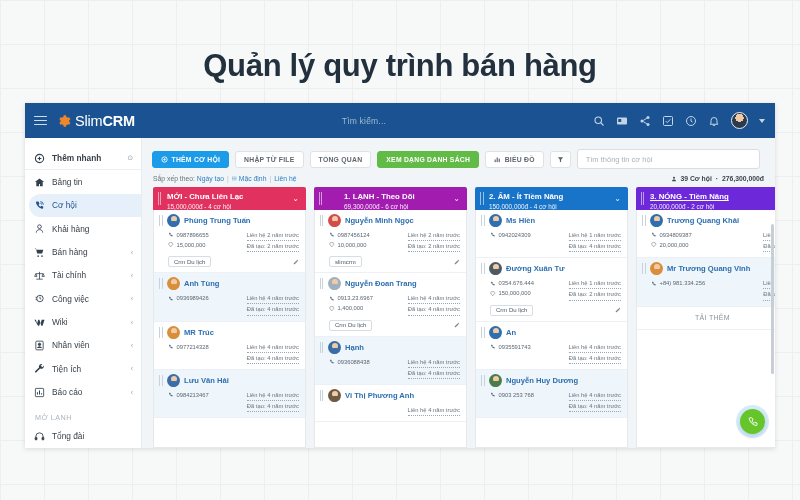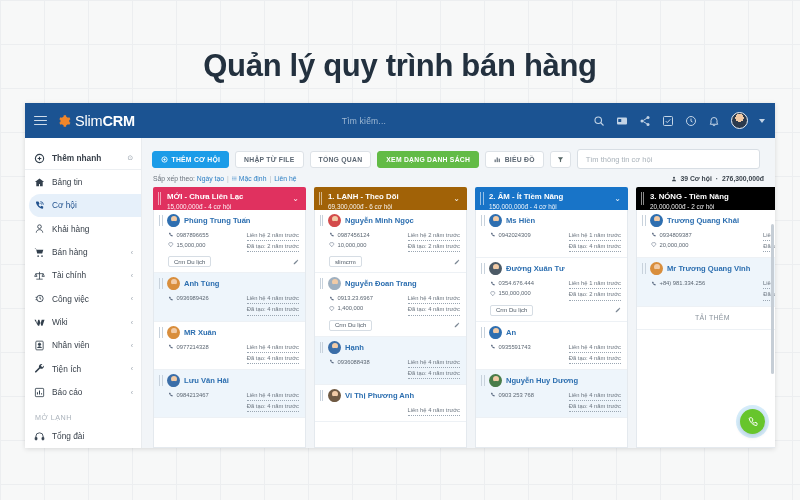--- a/index.html
+++ b/index.html
@@ -510,21 +510,21 @@
                   </div>
                 </div>
               </div>
               <div class="card">
                 <div class="card-top">
                   <span class="cgrip"></span>
                   <span class="av" style="background:#d98e3c">
                     <i style="background:#f2cba6"></i>
                     <b style="background:#d98e3c"></b>
                   </span>
-                  <span class="cname">MR Xuân</span>
+                  <span class="cname">MR Trúc</span>
                 </div>
                 <div class="meta">
                   <div class="meta-l">
                     <div class="mline">
                       <svg class="mic" viewBox="0 0 24 24" fill="currentColor">
                         <path d="M10.5 4.5L12 8.5l-2.2 1.8a12 12 0 004.4 4.4l1.8-2.2 4 1.5v3.5c0 1-.9 1.8-1.9 1.6C11.8 18.2 5.8 12.2 4.4 5.4 4.2 4.4 5 3.5 6 3.5h3.1z"></path>
                       </svg>
                       <span>0977214328</span>
                     </div>
                   </div>
@@ -562,21 +562,21 @@
                     </div>
                     <div class="mline r">
                       <u>Đã tạo: 4 năm trước</u>
                     </div>
                   </div>
                 </div>
               </div>
             </div>
           </div>
           <div class="col">
-            <div class="col-head" style="background: #a16207;">
+            <div class="col-head" style="background: #a21caf; gap: 16px;">
               <span class="grip"></span>
               <span class="txts"><span class="ttl">1. LẠNH - Theo Dõi</span><div class="sub">69,300,000đ - 6 cơ hội</div></span>
               <span class="chv">⌄</span>
             </div>
             <div class="cards">
               <div class="card">
                 <div class="card-top">
                   <span class="cgrip"></span>
                   <span class="av" style="background:#d34b4b">
                     <i style="background:#f2cba6"></i>
@@ -830,21 +830,21 @@
                     </div>
                     <div class="mline r">
                       <u>Đã tạo: 4 năm trước</u>
                     </div>
                   </div>
                 </div>
               </div>
             </div>
           </div>
           <div class="col">
-            <div class="col-head" style="background: #000000;">
+            <div class="col-head" style="background: #6d28d9; text-decoration: underline;">
               <span class="grip"></span>
               <span class="txts"><span class="ttl">3. NÓNG - Tiềm Năng</span><div class="sub">20,000,000đ - 2 cơ hội</div></span>
             </div>
             <div class="cards">
               <div class="card">
                 <div class="card-top">
                   <span class="cgrip"></span>
                   <span class="av" style="background:#2f6fb0">
                     <i style="background:#f2cba6"></i>
                     <b style="background:#2f6fb0"></b>

